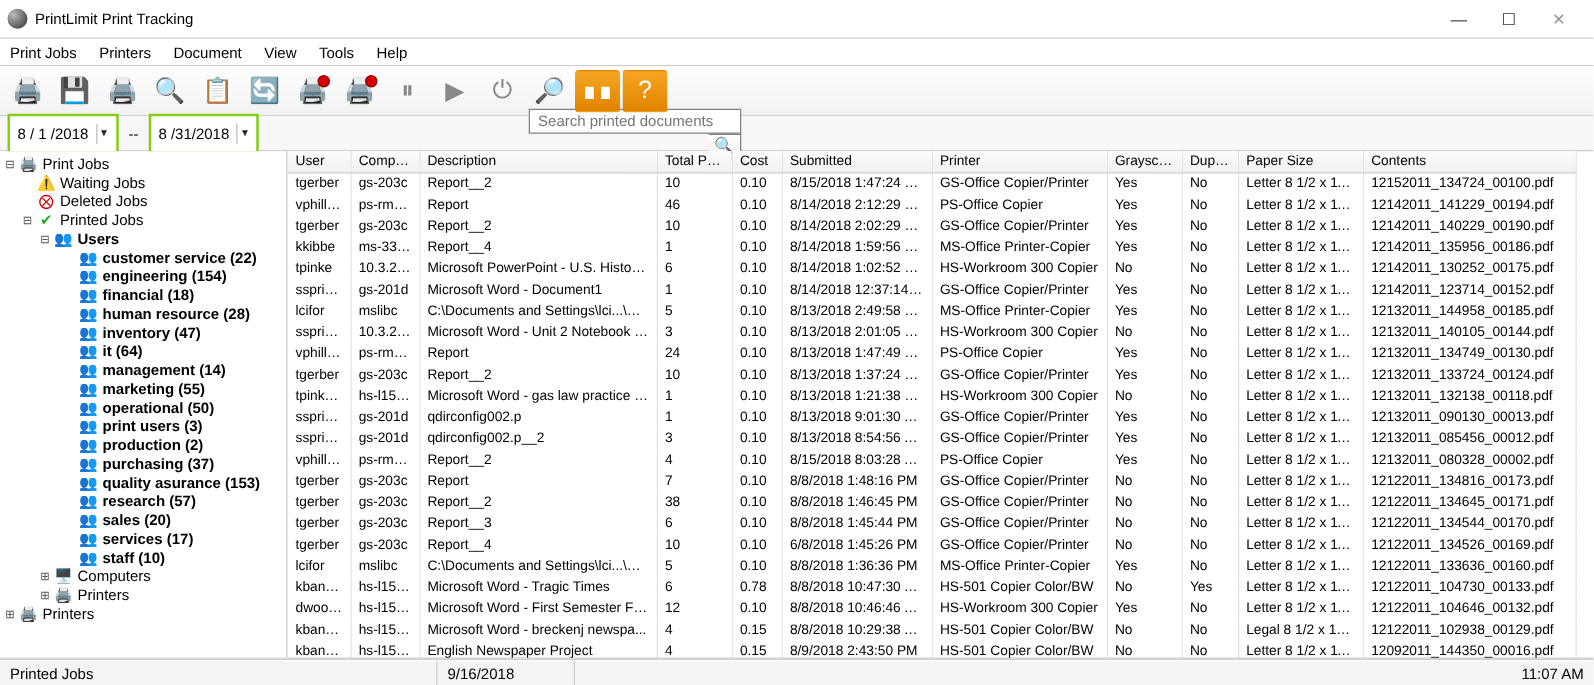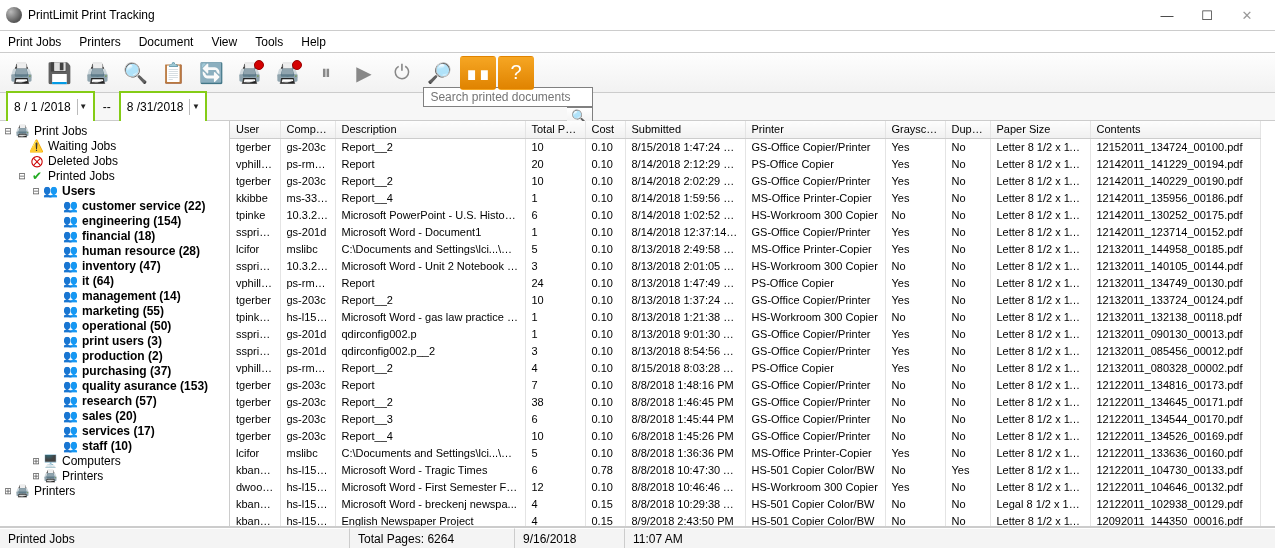--- a/index.html
+++ b/index.html
@@ -164,21 +164,21 @@
     display: flex;
     height: 22px;
     background: #f4f4f4;
     border-top: 1px solid #ccc;
   }
   .statusbar > div {
     border-right: 1px solid #ccc;
     padding: 3px 8px;
     border-top: 1px solid #fff;
   }
-  .statusbar > div:last-child { border-right: none; }
+  .statusbar > div:last-child { border-right: none; text-align: right; }
 </style>
 </head>
 <body>
 
 <div class="titlebar">
   <div class="app-icon"></div>
   <div class="title">PrintLimit Print Tracking</div>
   <div class="win-controls">
     <div>—</div>
     <div>☐</div>
@@ -470,21 +470,21 @@
             <td>GS-Office Copier/Printer</td>
             <td>Yes</td>
             <td>No</td>
             <td>Letter 8 1/2 x 11 in</td>
             <td>12152011_134724_00100.pdf</td>
           </tr>
           <tr>
             <td>vphillips</td>
             <td>ps-rm7...</td>
             <td>Report</td>
-            <td>20</td>
+            <td>46</td>
             <td>0.10</td>
             <td>8/14/2018 2:12:29 PM</td>
             <td>PS-Office Copier</td>
             <td>Yes</td>
             <td>No</td>
             <td>Letter 8 1/2 x 11 in</td>
             <td>12142011_141229_00194.pdf</td>
           </tr>
           <tr>
             <td>tgerber</td>
@@ -759,16 +759,15 @@
             <td>Letter 8 1/2 x 11 in</td>
             <td>12092011_144350_00016.pdf</td>
           </tr>
         </tbody>
     </table>
   </div>
 </div>
 
 <div class="statusbar">
   <div style="flex:0 0 350px">Printed Jobs</div>
-  <div style="flex:0 0 165px">Total Pages: 6264</div>
   <div style="flex:0 0 110px">9/16/2018</div>
   <div style="flex:1">11:07 AM</div>
 </div>
 
 </body></html>

